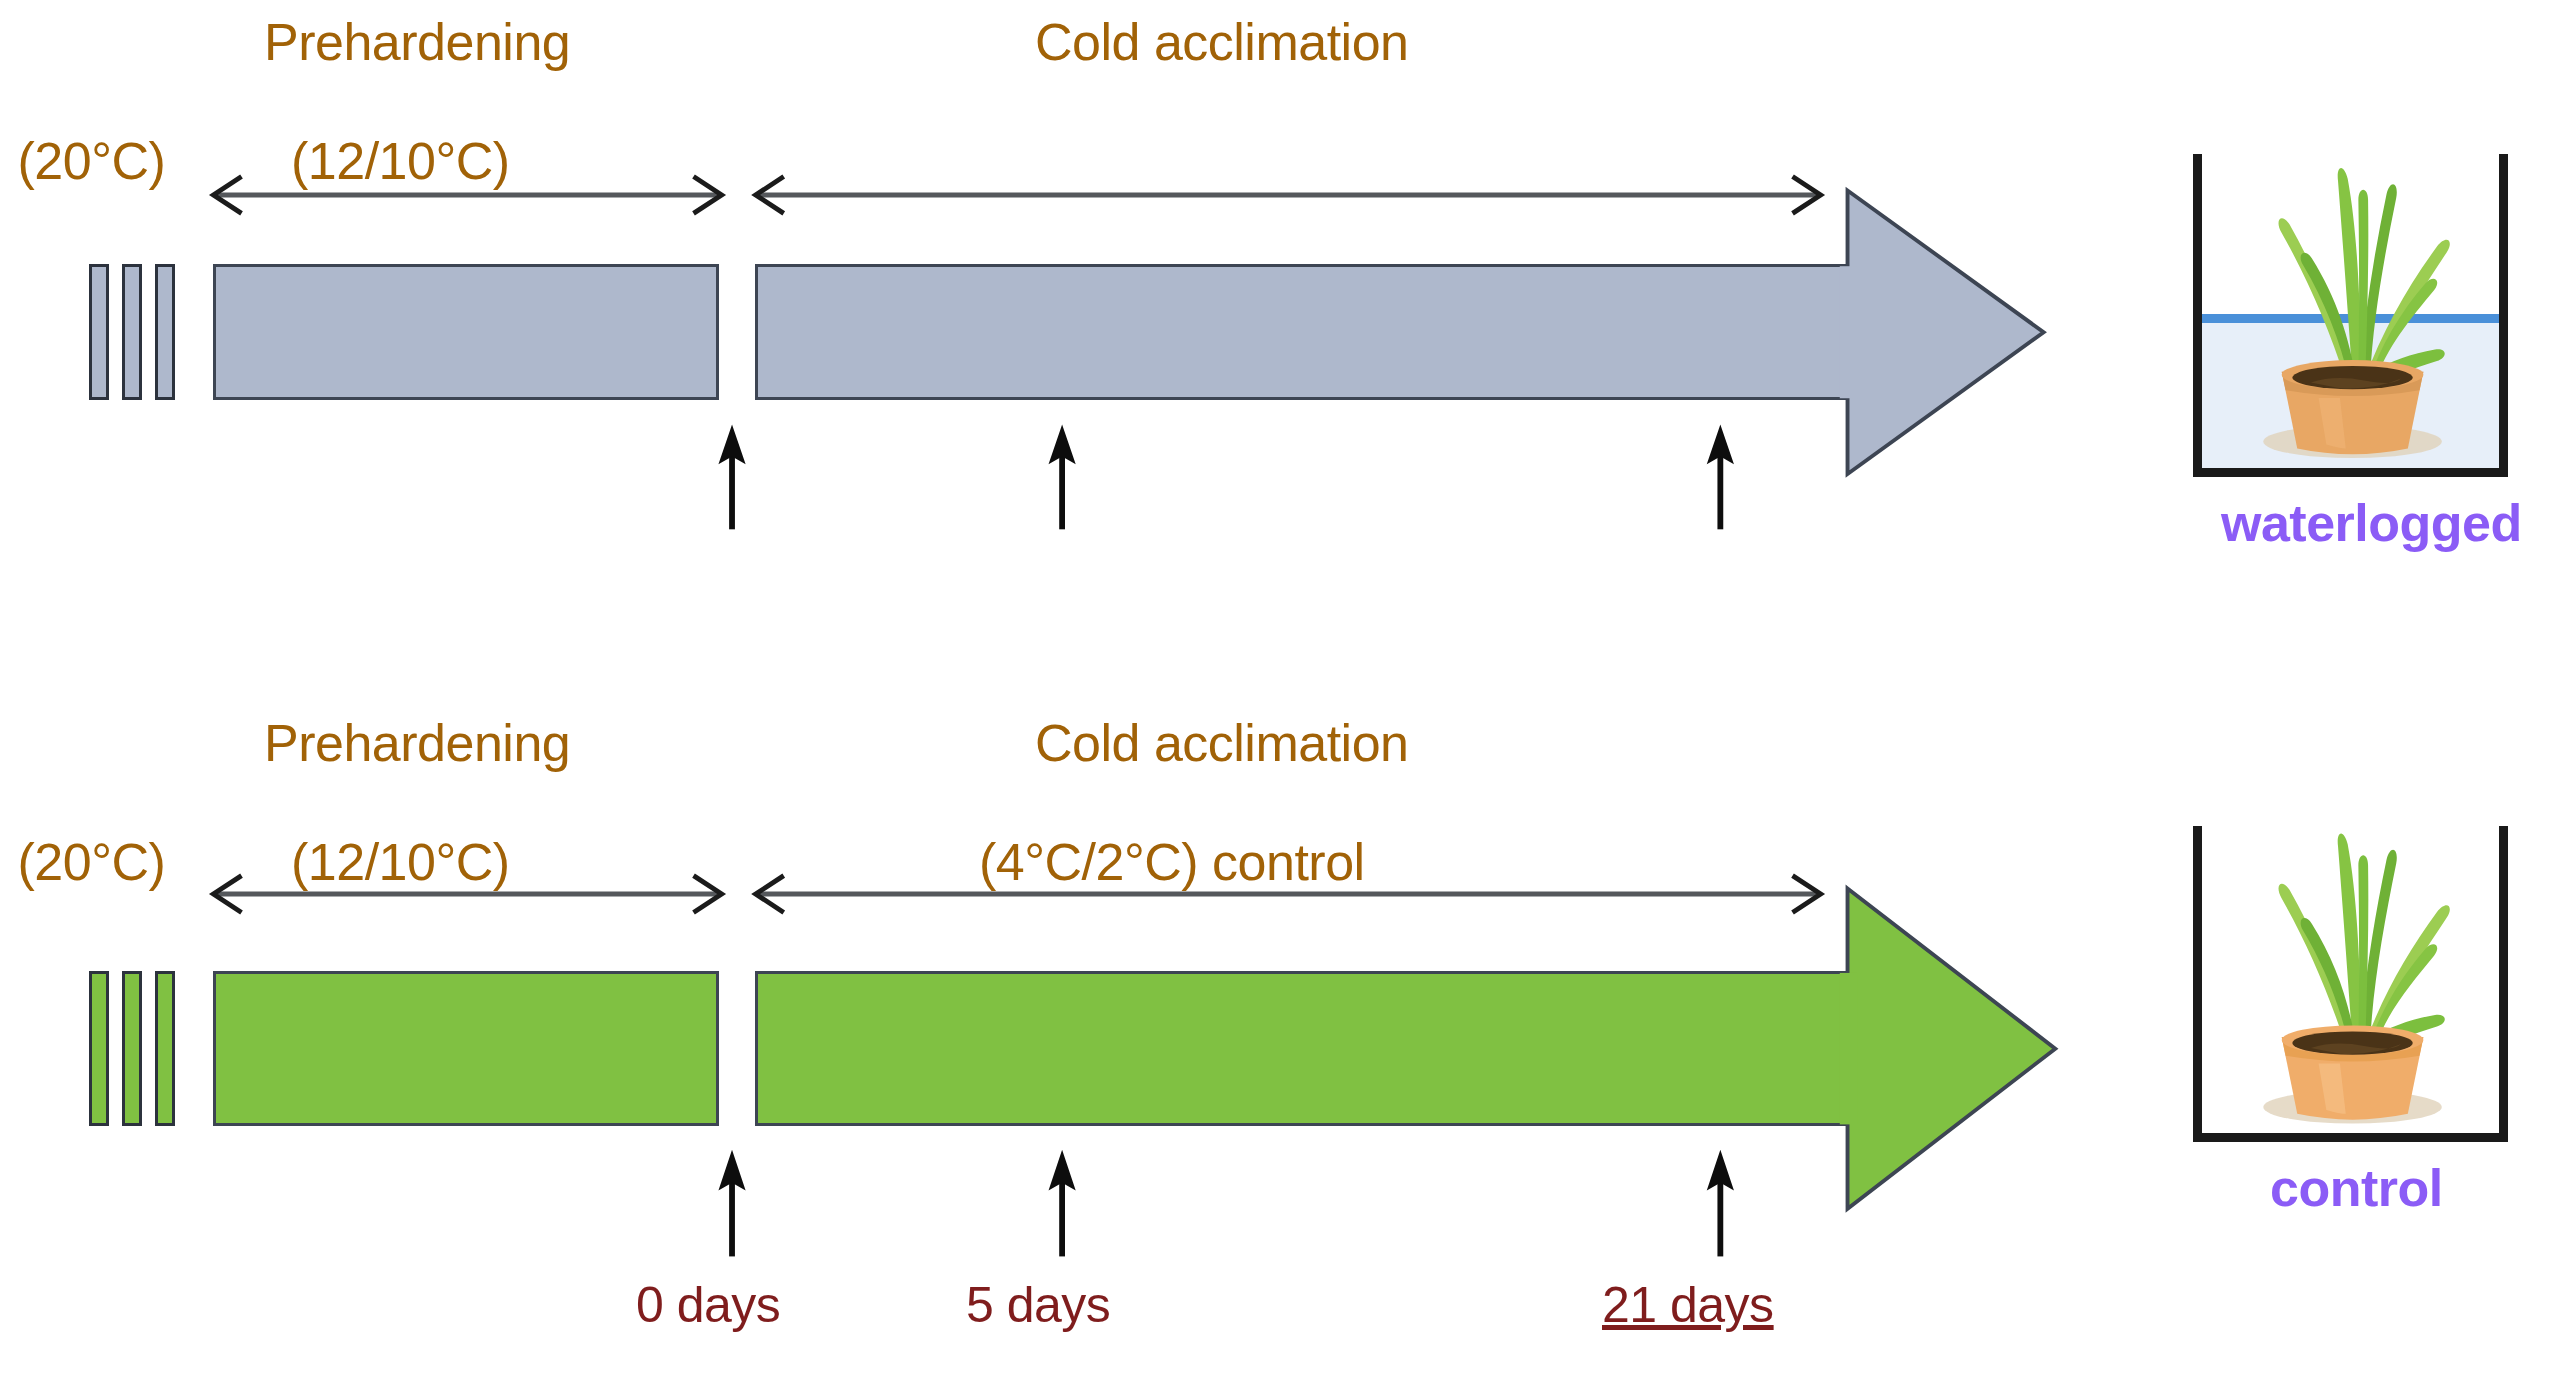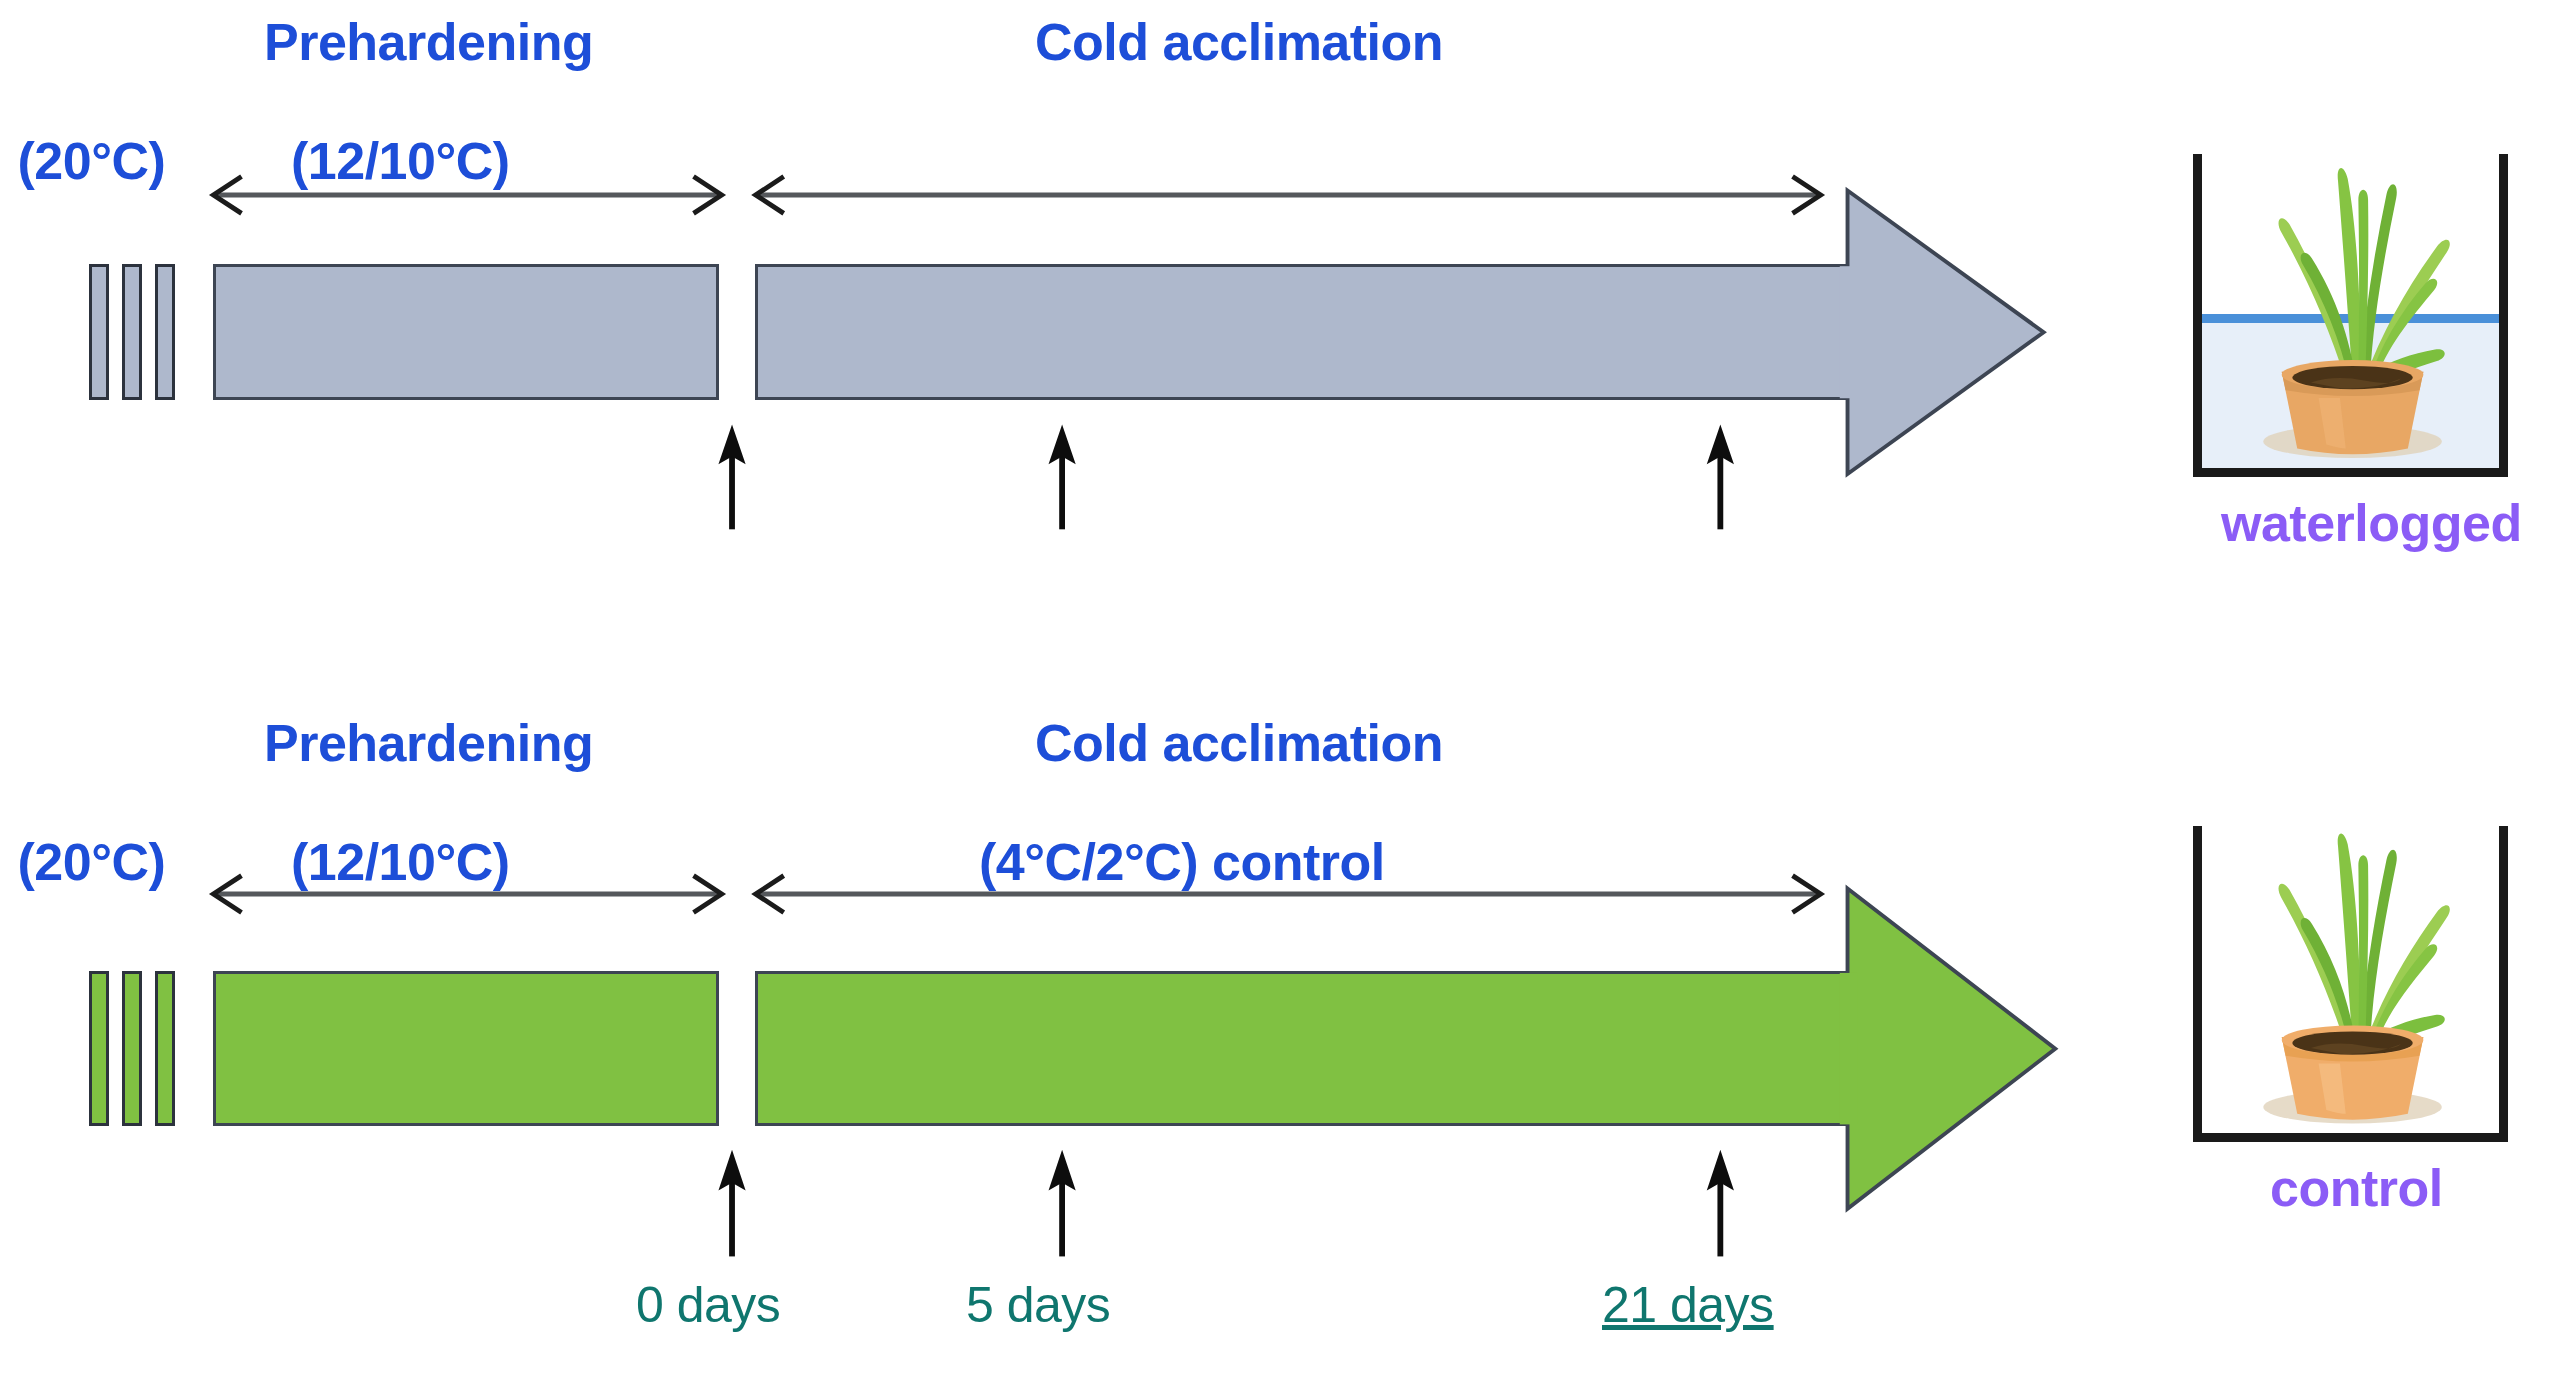--- a/index.html
+++ b/index.html
@@ -1,24 +1,24 @@
 <!DOCTYPE html>
 <html><head>
 <meta charset="utf-8">
 <style>
   html,body{margin:0;padding:0;background:#ffffff;}
   body{width:2576px;height:1374px;position:relative;
        font-family:"Liberation Sans","DejaVu Sans",sans-serif;
        -webkit-font-smoothing:antialiased;overflow:hidden;}
   .abs{position:absolute;}
-  .lbl{position:absolute;font-weight:bold;color:#1d4ed8;white-space:nowrap;
+  .lbl{position:absolute;font-weight:normal;color:#a16207;white-space:nowrap;
        letter-spacing:-0.5px;}
   .lbl-main{font-size:52px;line-height:60px;}
   .lbl-temp{font-size:52px;line-height:60px;margin-top:36px;}
-  .days{position:absolute;font-size:50px;color:#0f766e;white-space:nowrap;
+  .days{position:absolute;font-size:50px;color:#7f1d1d;white-space:nowrap;
         letter-spacing:-0.5px;}
   .plantlbl{position:absolute;font-size:52px;font-weight:bold;color:#8b5cf6;
             white-space:nowrap;letter-spacing:-0.5px;}
   
   .block{position:absolute;box-sizing:border-box;border:3.9px solid #3d4553;}
   .prebar{position:absolute;box-sizing:border-box;border:3.9px solid #2c323d;}
   svg{position:absolute;overflow:visible;display:block;}
   .arrowline{stroke:#55585c;stroke-width:5;fill:none;}
   .arrowhead{stroke:#1b1b1b;stroke-width:5;fill:none;stroke-linecap:butt;}
   .tick{stroke:#0d0d0d;stroke-width:6;fill:none;}

